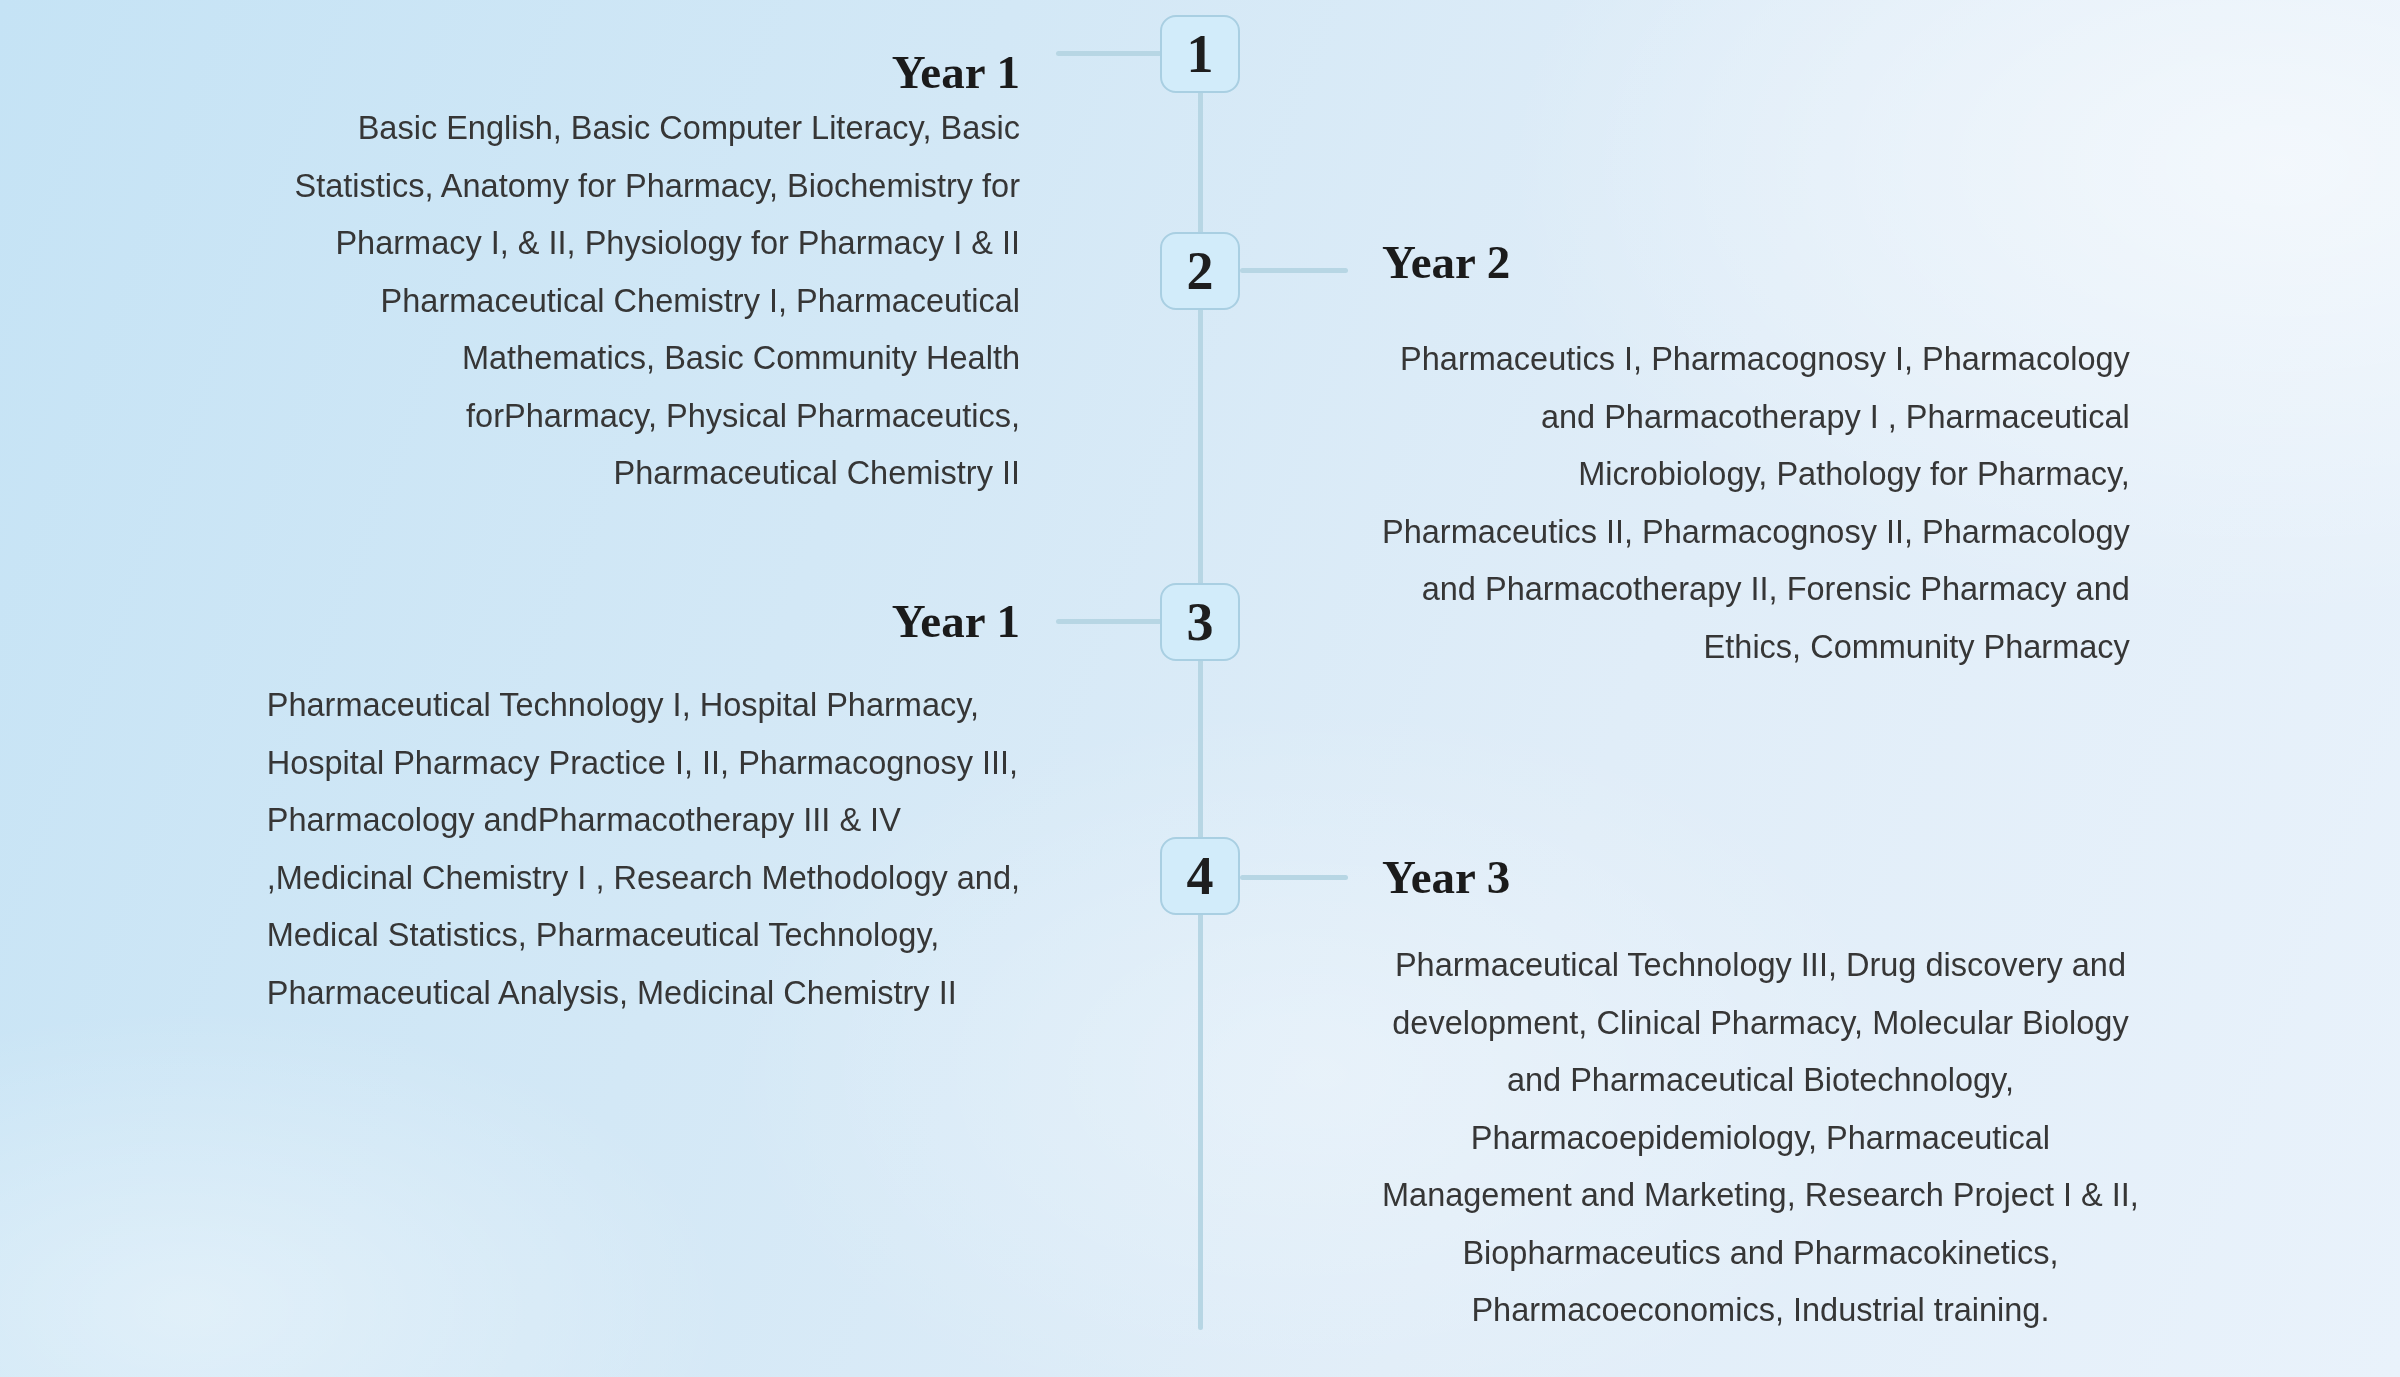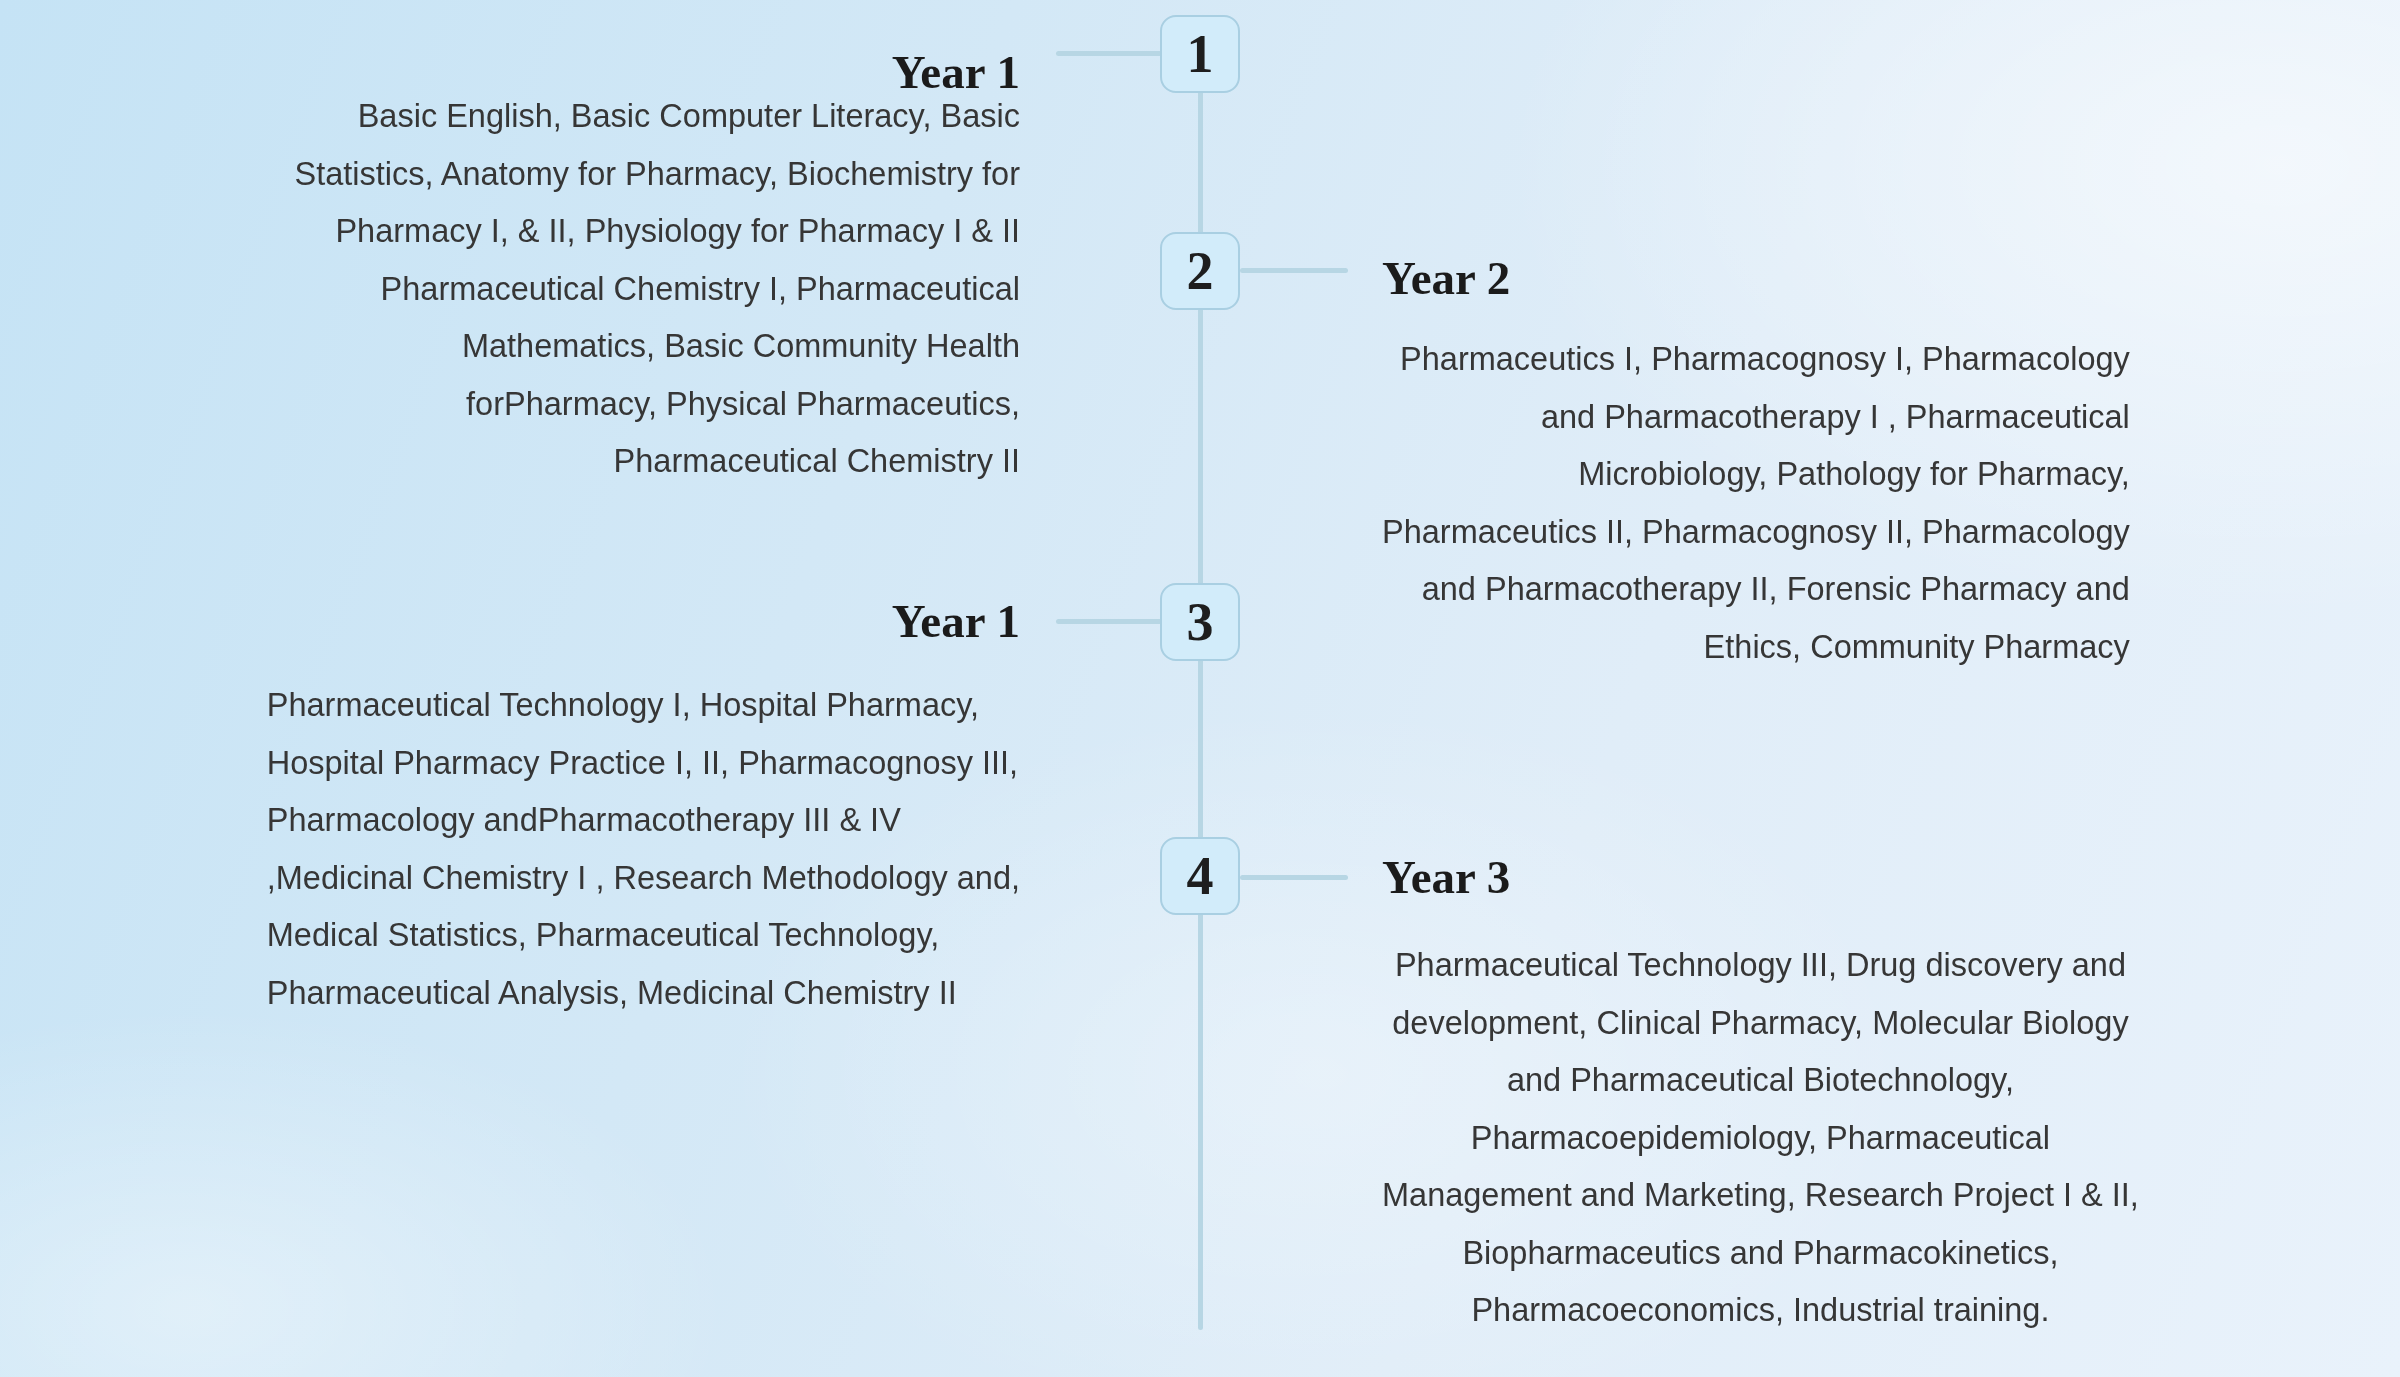--- a/index.html
+++ b/index.html
@@ -40,30 +40,30 @@
   .n3{top:583px;}
   .n4{top:837px;}
   
   .year-label{
     position:absolute;z-index:3;
     font-family:"Liberation Serif","DejaVu Serif",serif;
     font-weight:bold;font-size:47px;line-height:52px;color:#1b1b1b;
     white-space:pre;
   }
   .h1{right:1380px;top:28px;text-align:right;margin-top:18px;}
-  .h2{left:1382px;top:252px;text-align:left;font-family:Liberation Serif, serif;}
+  .h2{left:1382px;top:236px;text-align:left;font-family:Liberation Serif, serif;}
   .h3{right:1380px;top:595px;text-align:right;}
   .h4{left:1382px;top:851px;text-align:left;}
   
   .courses{
     position:absolute;z-index:3;
     font-size:32.5px;line-height:57.5px;color:#363636;
     white-space:pre;
   }
-  .p1{right:1380px;top:88px;text-align:right;}
+  .p1{right:1380px;top:100px;text-align:right;}
   .p2{left:1382px;top:331px;text-align:right;}
   .p3{right:1380px;top:677px;}
   .p4{left:1382px;top:937px;text-align:center;}
 </style>
 </head>
 <body>
 
 <div class="canvas">
 
   <div class="vline"></div>

